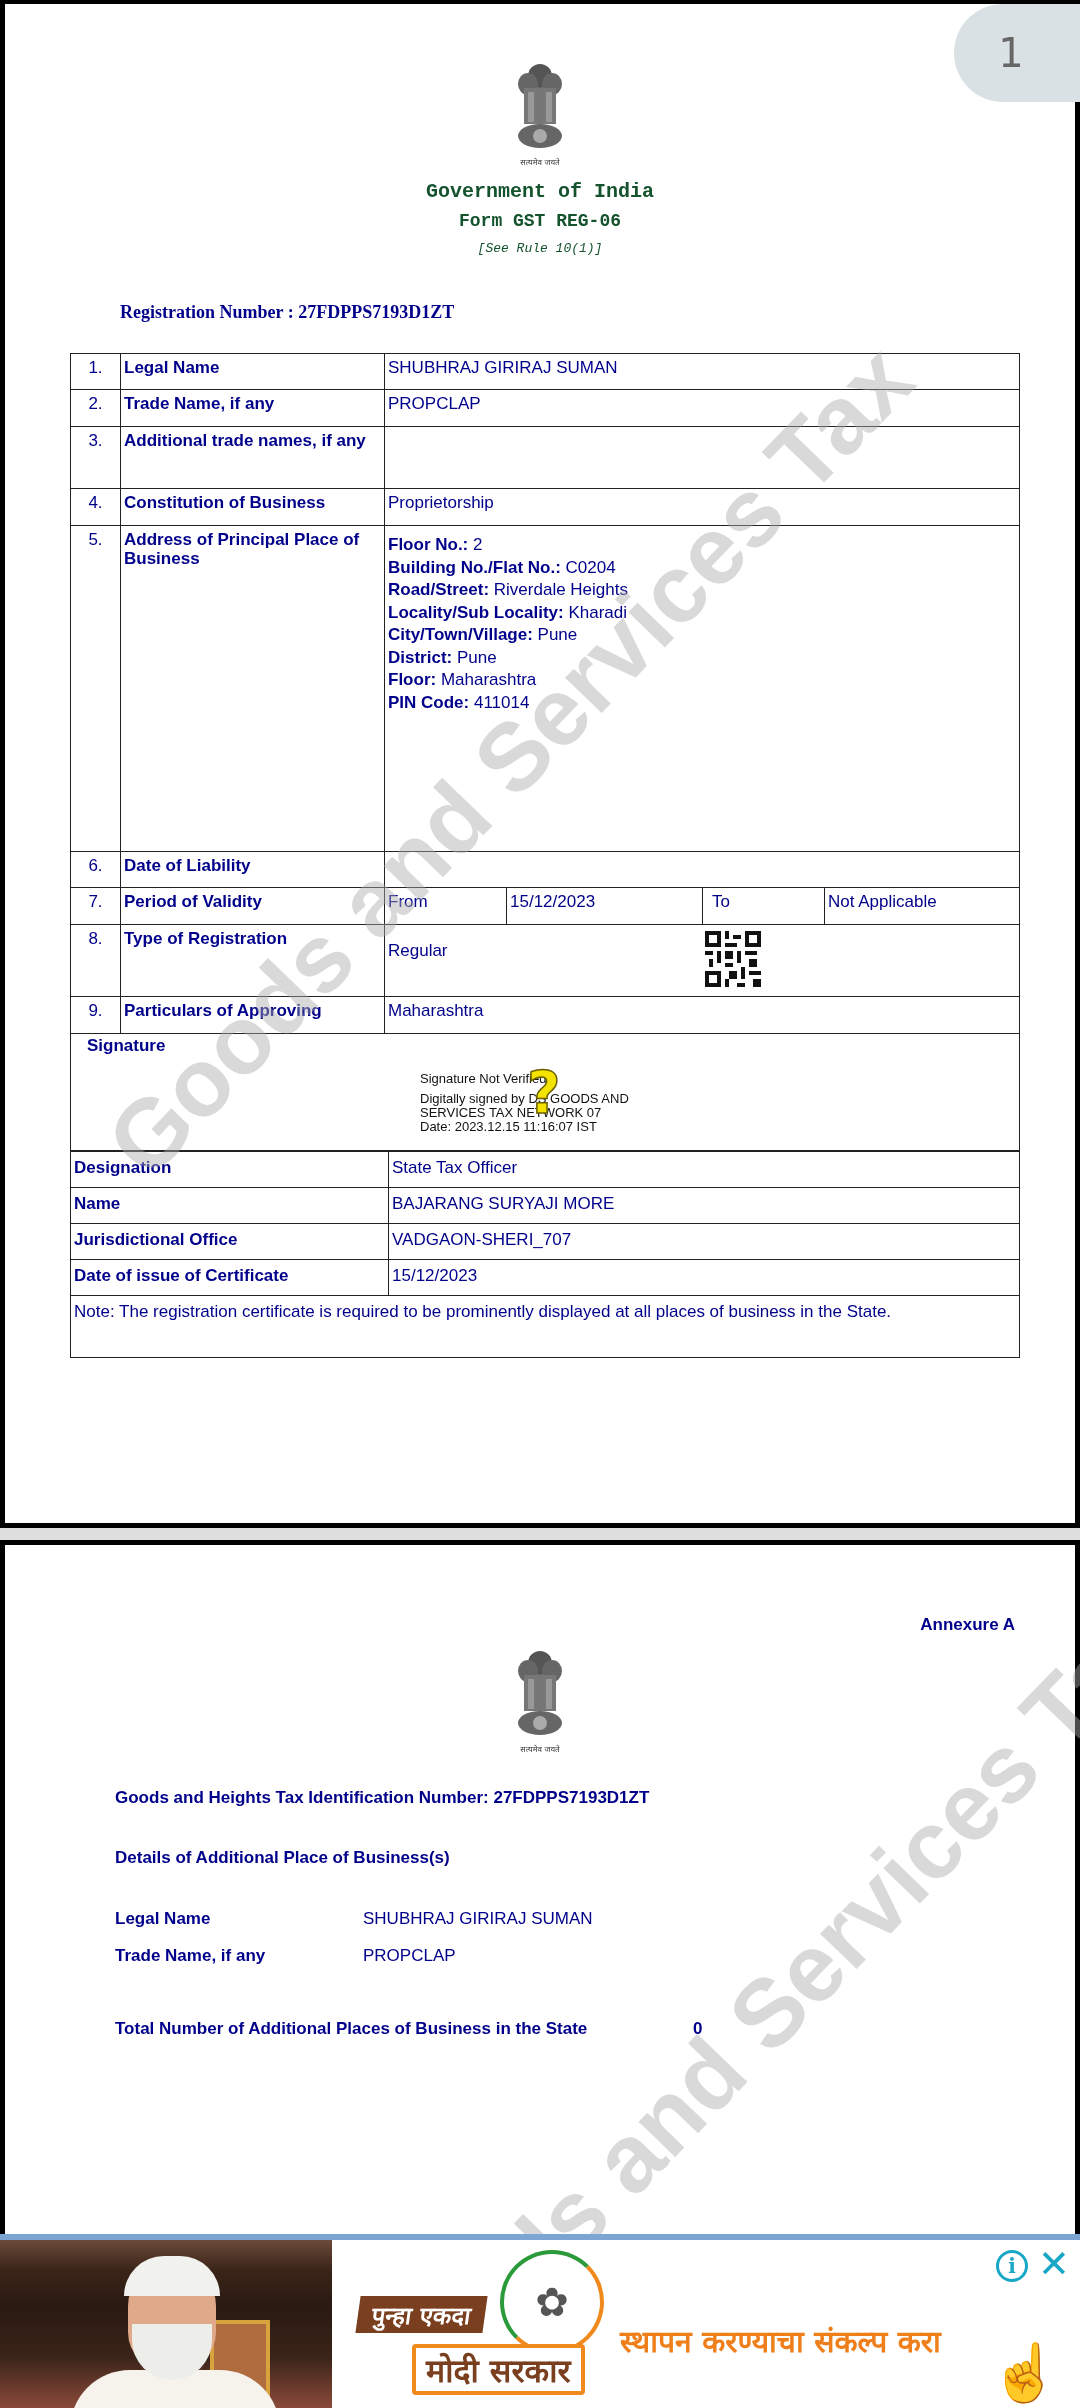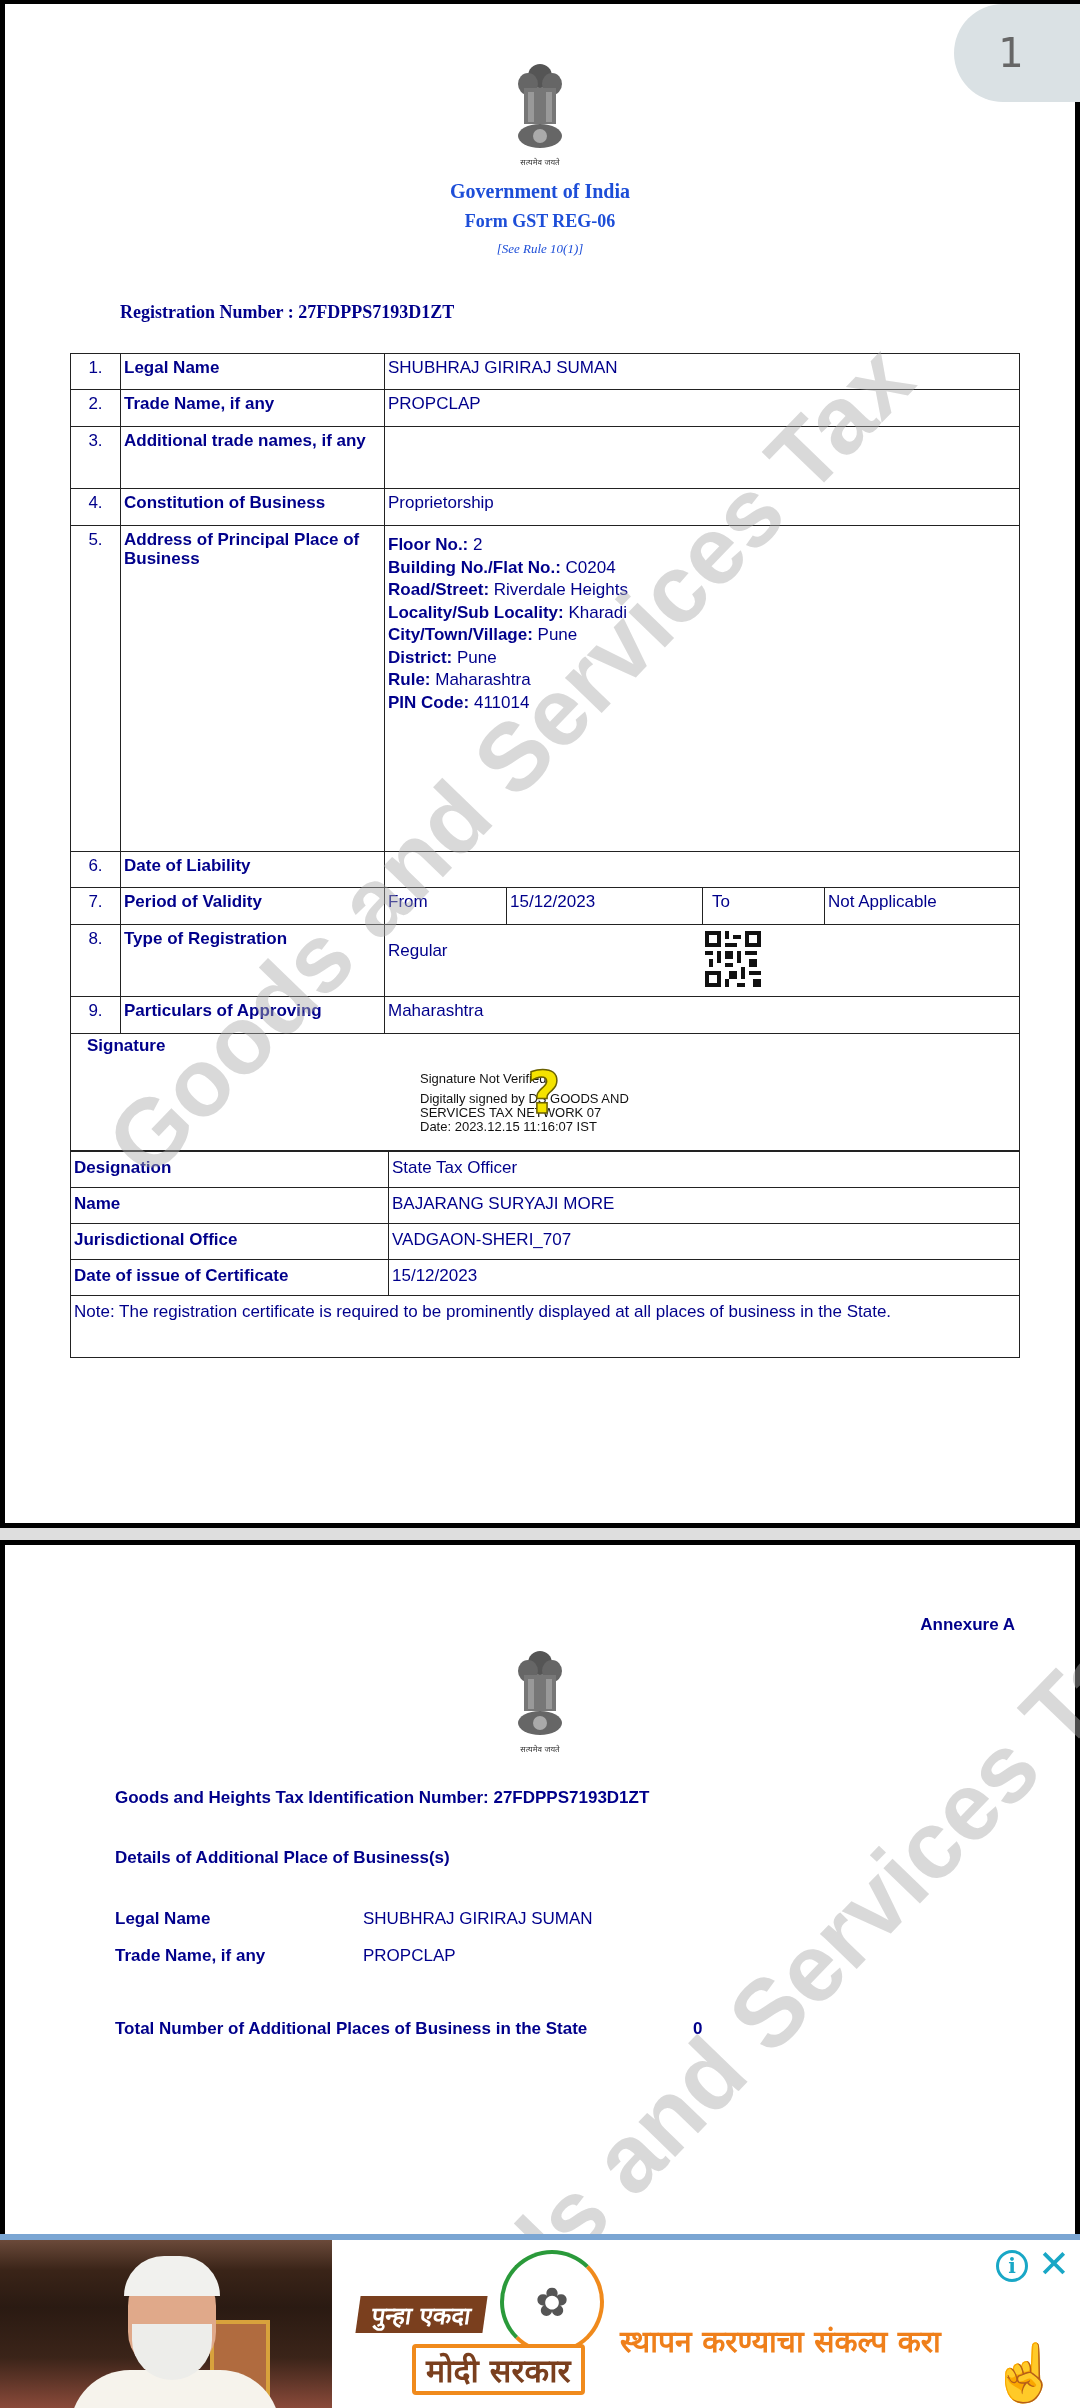--- a/index.html
+++ b/index.html
@@ -18,21 +18,21 @@
       background: #dae1e4; border-radius: 49px 0 0 49px;
       color: #666; font-family: "DejaVu Sans", sans-serif; font-size: 40px;
       display: flex; align-items: center; justify-content: center; padding-right: 12px;
       z-index: 20;
     }
 
     .emblem { position: absolute; left: 50%; transform: translateX(-50%); width: 64px; text-align: center; }
     .emblem svg { display: block; margin: 0 auto; }
     .emblem .motto { font-family: "DejaVu Serif", serif; font-size: 8px; color: #333; margin-top: 2px; }
 
-    .hdr { position: absolute; left: 0; right: 0; text-align: center; font-family: Liberation Serif, serif; font-weight: bold; color: #1d4ed8; }
+    .hdr { position: absolute; left: 0; right: 0; text-align: center; font-family: Liberation Mono, monospace; font-weight: bold; color: #14532d; }
     .hdr.gov { top: 176px; font-size: 20px; }
     .hdr.form { top: 207px; font-size: 18px; }
     .hdr.rule { top: 237px; font-size: 13px; font-style: italic; font-weight: normal; }
     .hdr.cert { top: 266px; font-size: 20px; }
     .regno { position: absolute; top: 298px; left: 115px; font-family: "Liberation Serif", serif; font-weight: bold; font-size: 18px; }
 
     .watermark {
       position: absolute; font-family: "Liberation Sans", sans-serif; font-weight: bold;
       color: rgba(170,170,170,0.45); font-size: 96px; white-space: nowrap;
       transform-origin: left center; pointer-events: none; z-index: 5;
@@ -133,21 +133,21 @@
     <tr style="height:326px;">
       <td class="num">5.</td>
       <td class="lbl">Address of Principal Place of Business</td>
       <td class="val addr" colspan="4" style="padding-top:8px;">
         <div><b>Floor No.:</b><span> 2</span></div>
         <div><b>Building No./Flat No.:</b><span> C0204</span></div>
         <div><b>Road/Street:</b><span> Riverdale Heights</span></div>
         <div><b>Locality/Sub Locality:</b><span> Kharadi</span></div>
         <div><b>City/Town/Village:</b><span> Pune</span></div>
         <div><b>District:</b><span> Pune</span></div>
-        <div><b>Rule:</b><span> Maharashtra</span></div>
+        <div><b>Floor:</b><span> Maharashtra</span></div>
         <div><b>PIN Code:</b><span> 411014</span></div>
       </td>
     </tr>
     <tr style="height:36px;">
       <td class="num">6.</td>
       <td class="lbl">Date of Liability</td>
       <td class="val" colspan="4"></td>
     </tr>
     <tr style="height:37px;">
       <td class="num">7.</td>

